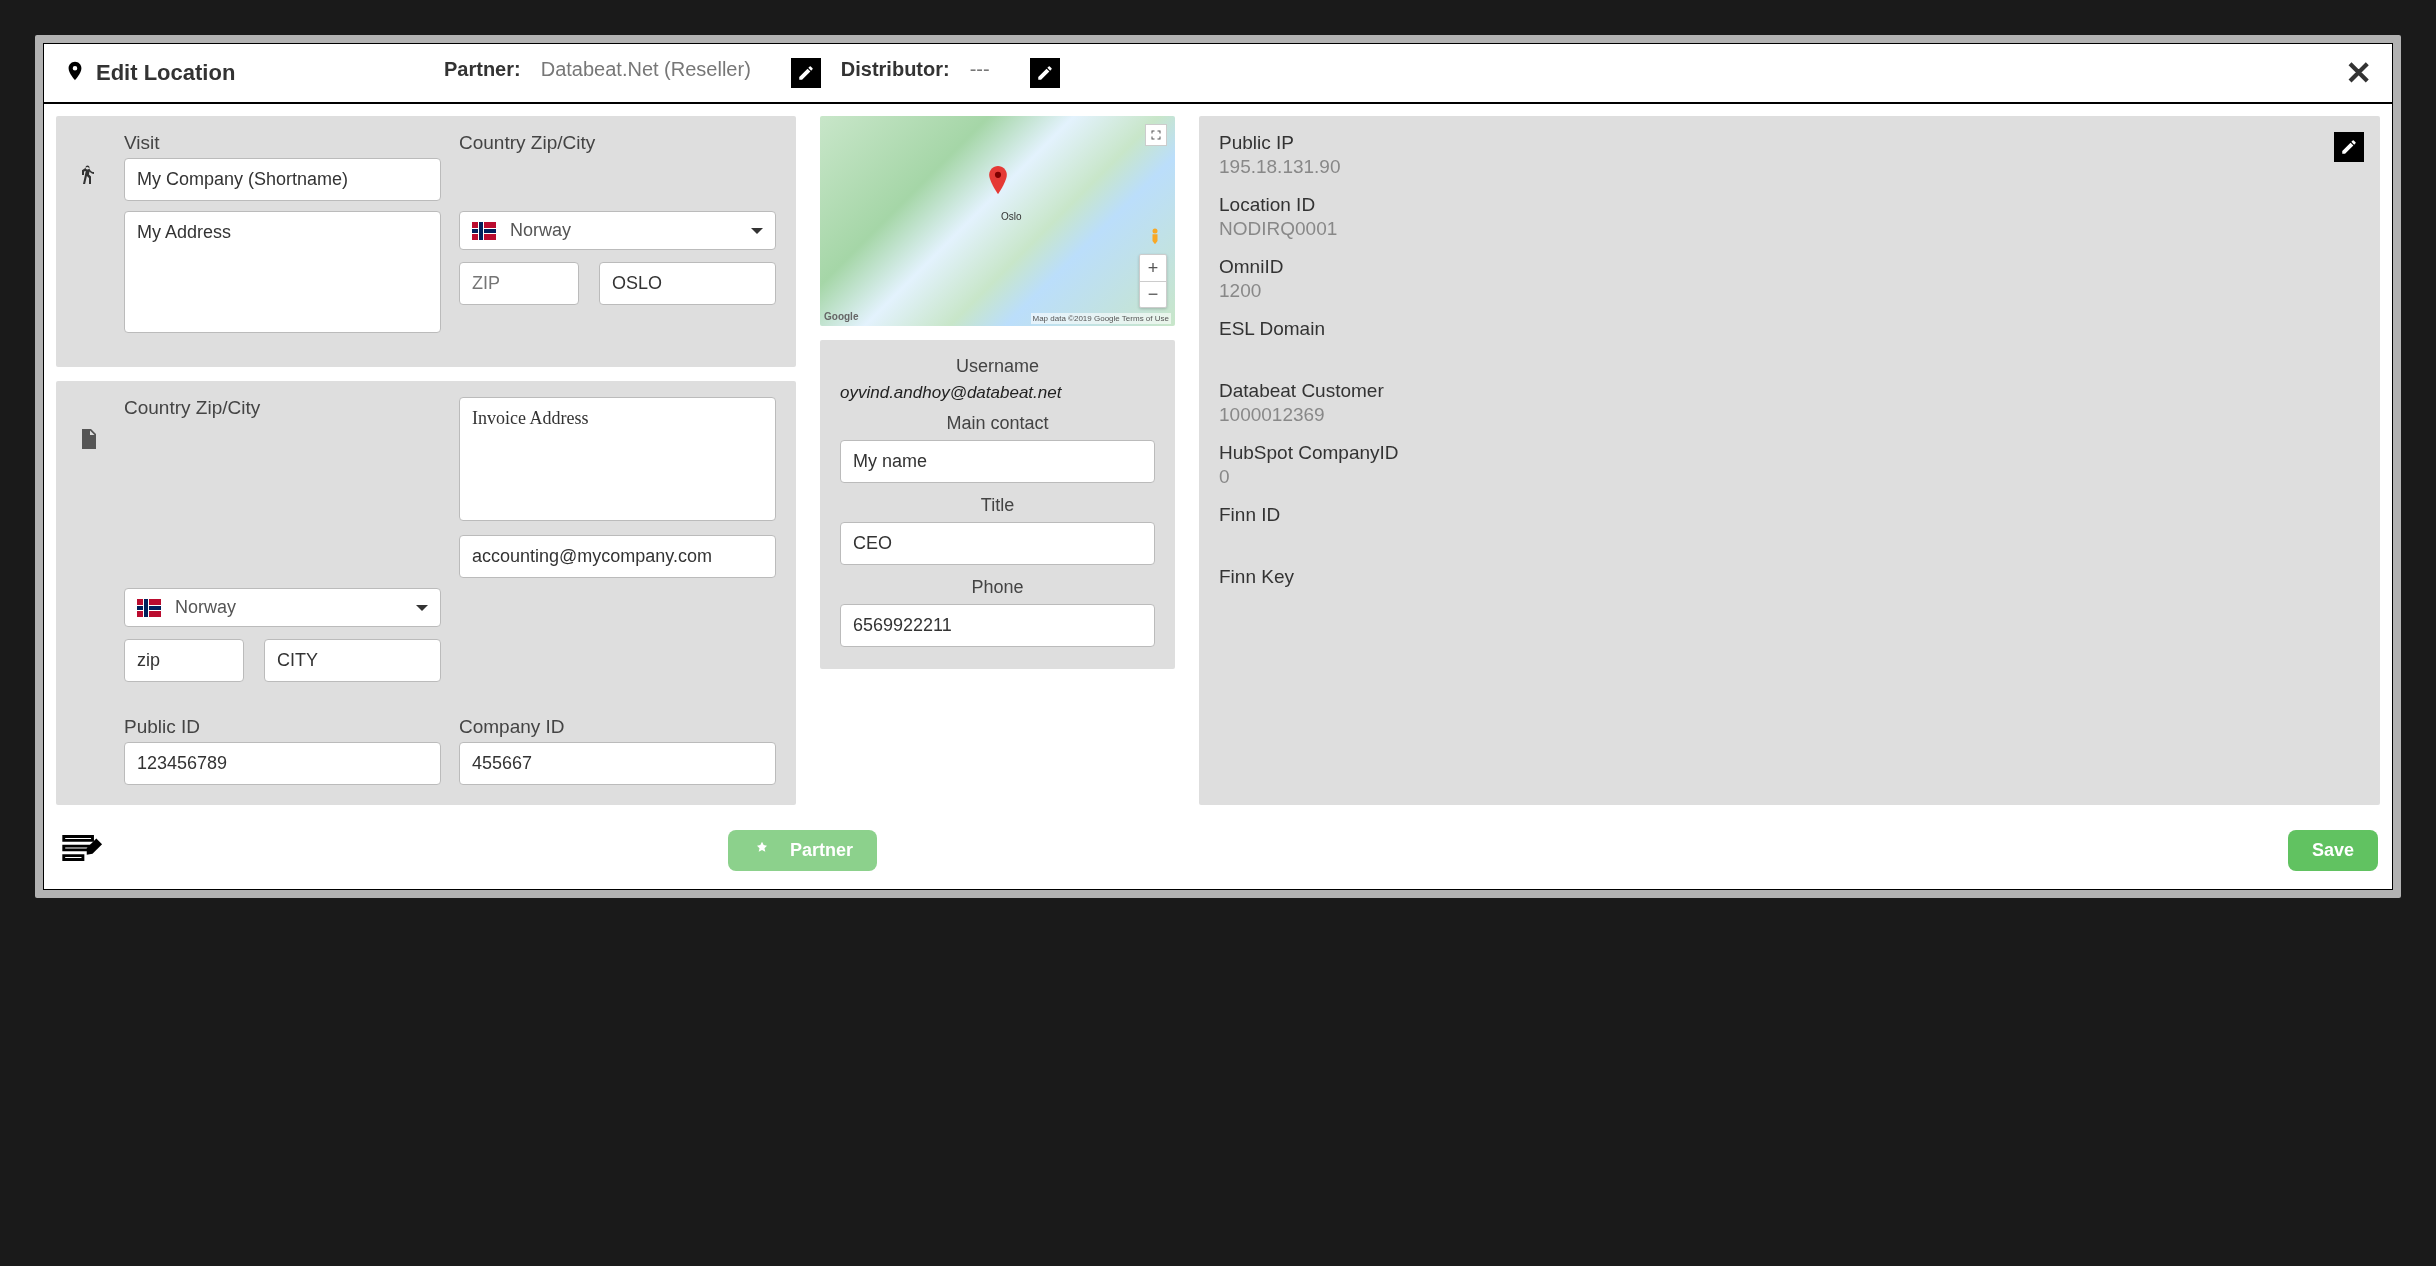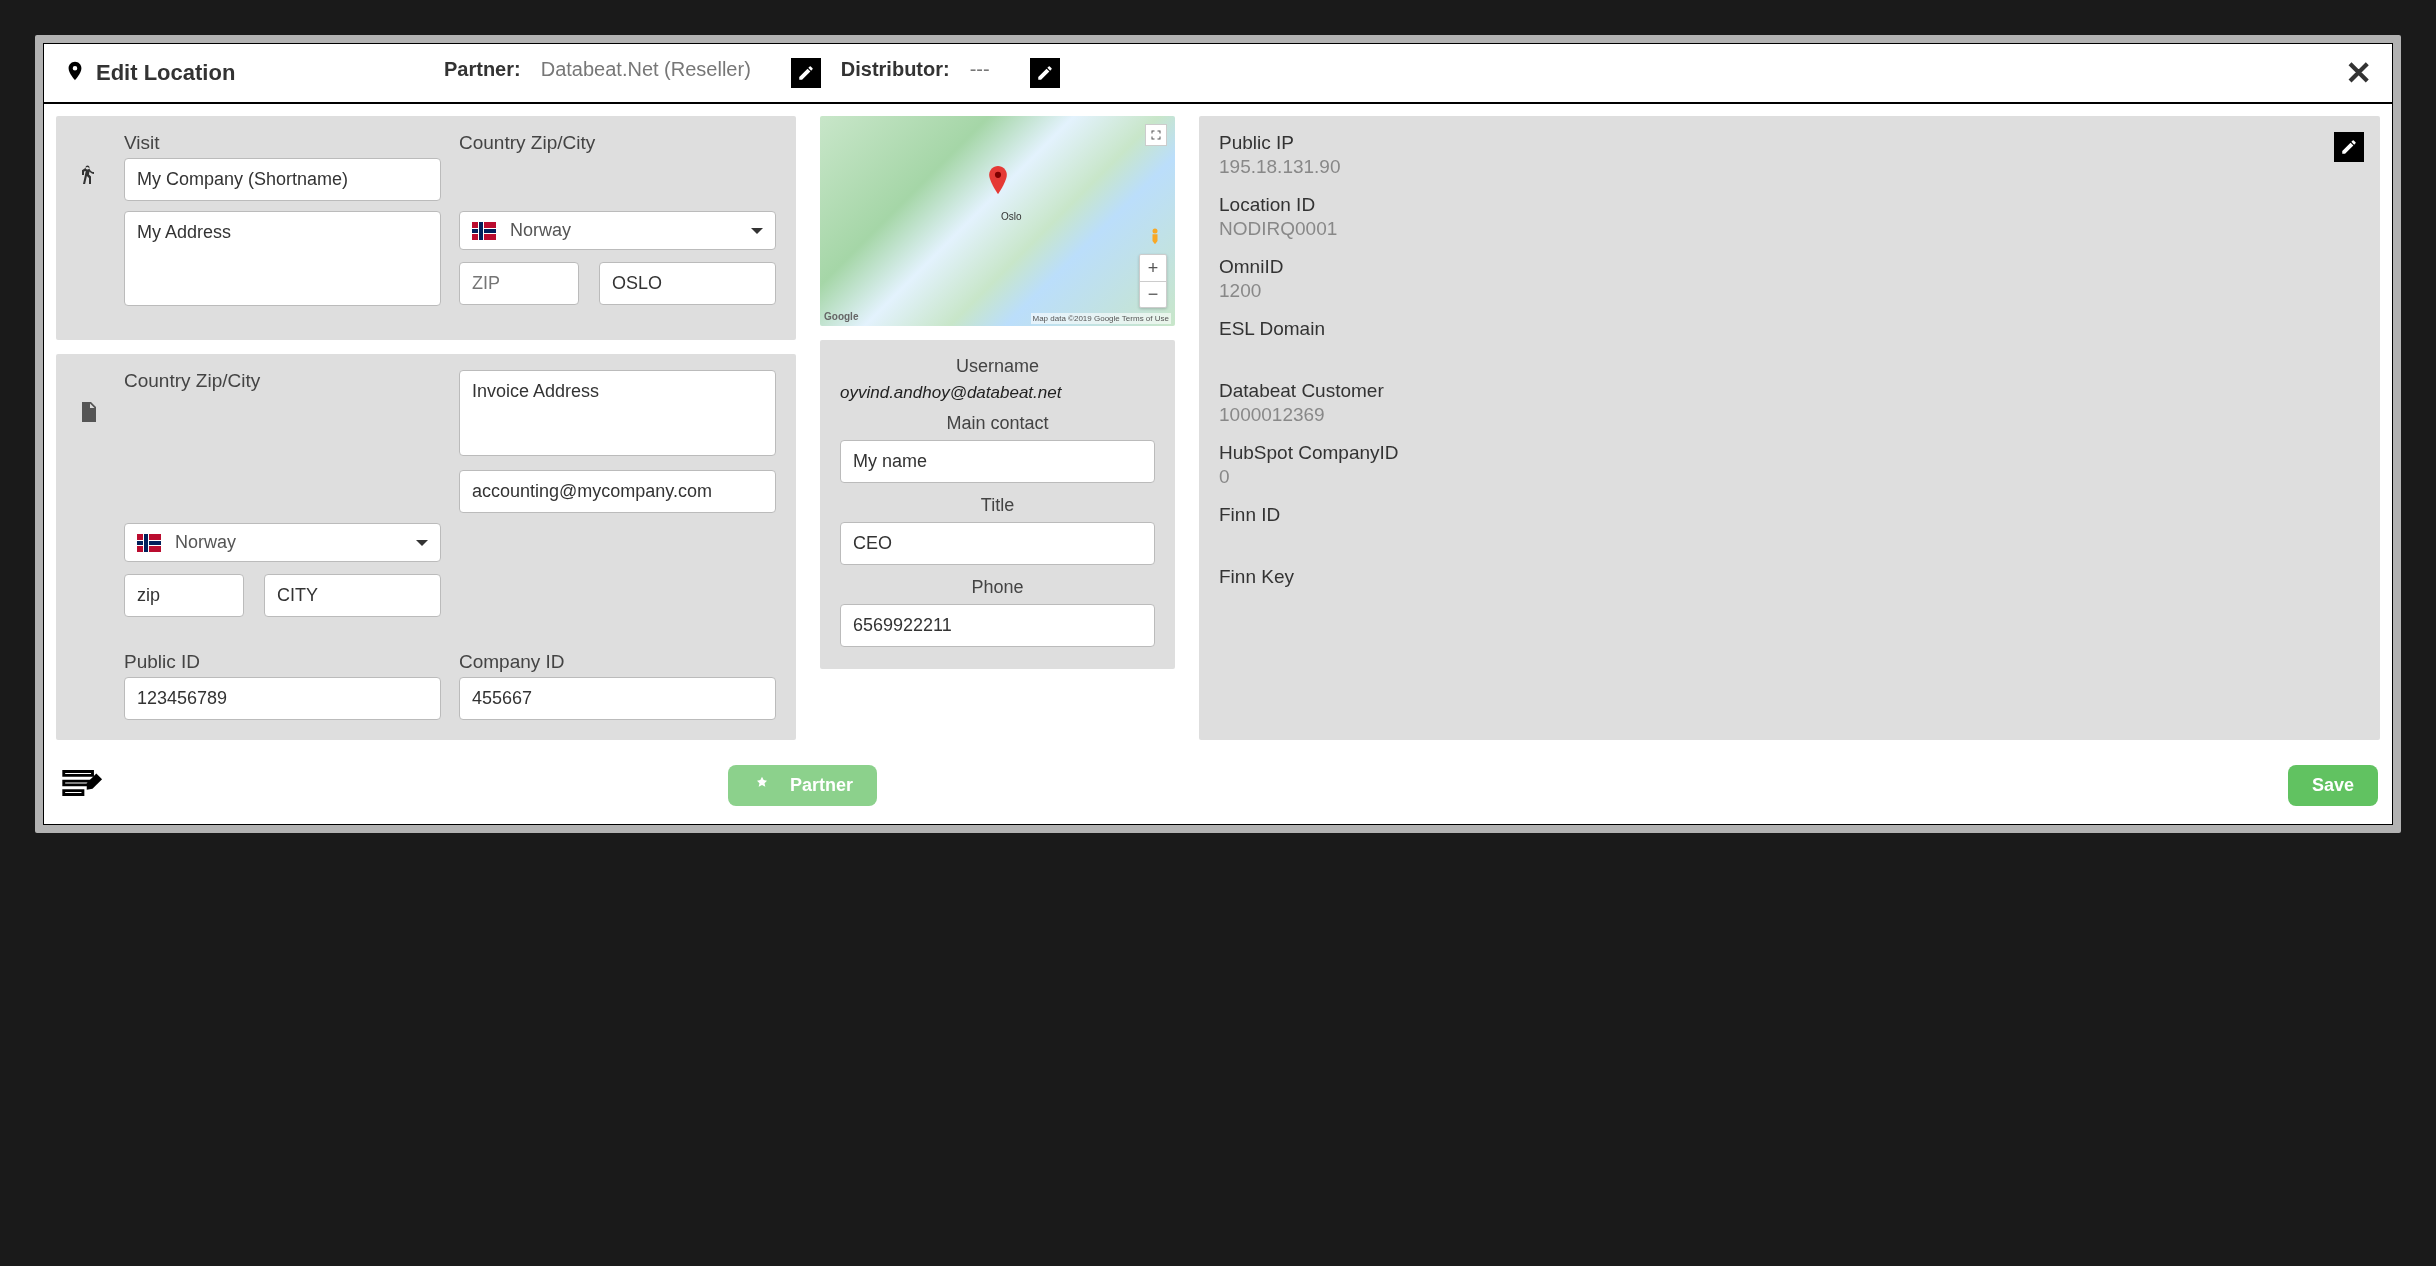--- a/index.html
+++ b/index.html
@@ -110,21 +110,21 @@
       border: 1px solid #bbb;
       border-radius: 4px;
       background: #fff;
       padding: 10px 12px;
       font-size: 18px;
       color: #333;
       font-family: inherit;
       outline: none;
     }
     textarea.input {
-      height: 95px;
+      height: 122px;
       resize: none;
     }
     .country-select {
       display: flex;
       align-items: center;
       gap: 14px;
       border: 1px solid #bbb;
       border-radius: 4px;
       background: #fff;
       padding: 8px 12px;
@@ -298,21 +298,21 @@
               <div class="section-icon">
                 <svg viewBox="0 0 24 24">
                     <path d="M6 2h9l5 5v15H6V2zm8 1.5V8h4.5L14 3.5zM8 11h8v1.5H8V11zm0 3h8v1.5H8V14zm0 3h8v1.5H8V17z" fill="#555"></path>
                   </svg>
               </div>
               <div>
                 <div class="section-label">Country Zip/City</div>
                 <div style="height:42px"></div>
               </div>
               <div>
-                <textarea class="input" style="height: 86px;">Invoice Address</textarea>
+                <textarea class="input" style="height: 124px; font-family: Liberation Serif, serif;">Invoice Address</textarea>
                 <input class="input" style="margin-top: 10px;" value="accounting@mycompany.com">
               </div>
               <div>
                 <div class="country-select">
                   <span class="flag"></span>
                   <span>Norway</span>
                   <span class="dropdown-caret"></span>
                 </div>
                 <div class="zip-city-row" style="margin-top:12px;">
                   <input class="input" value="zip" style="">

